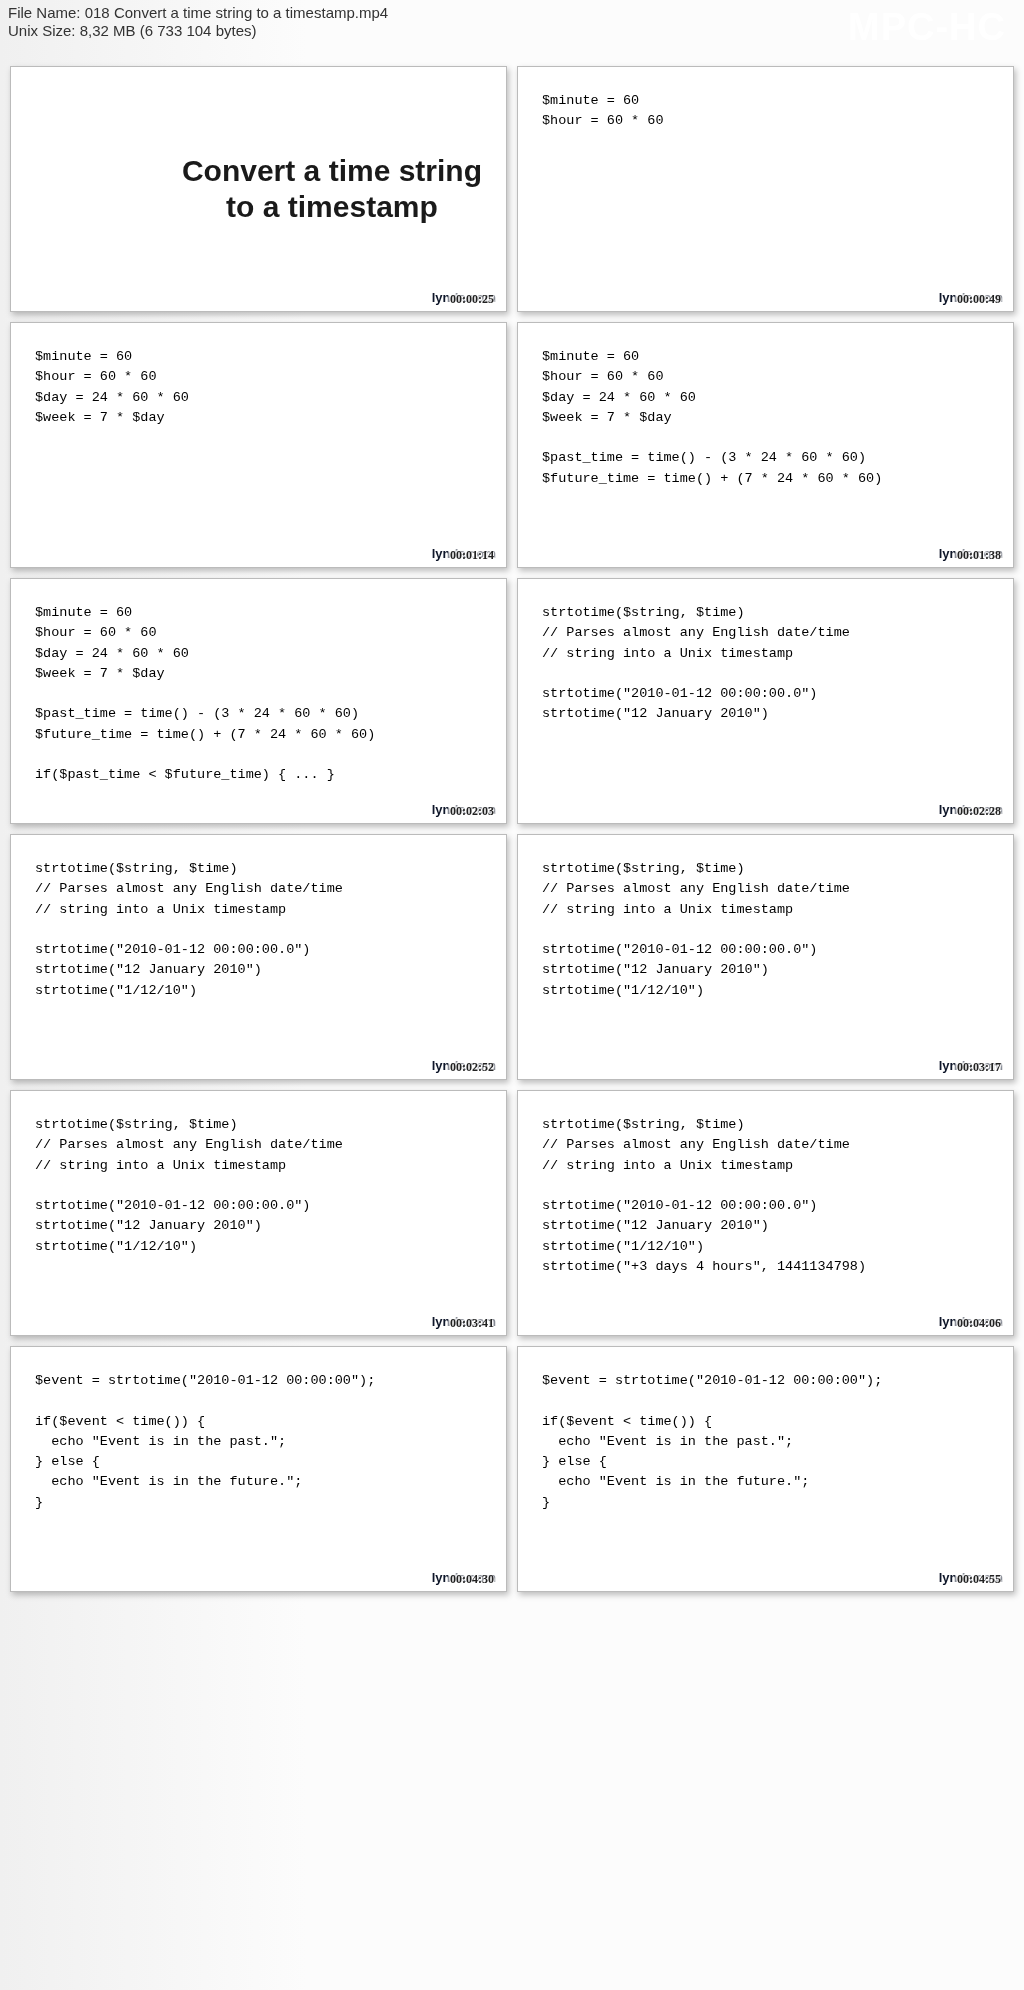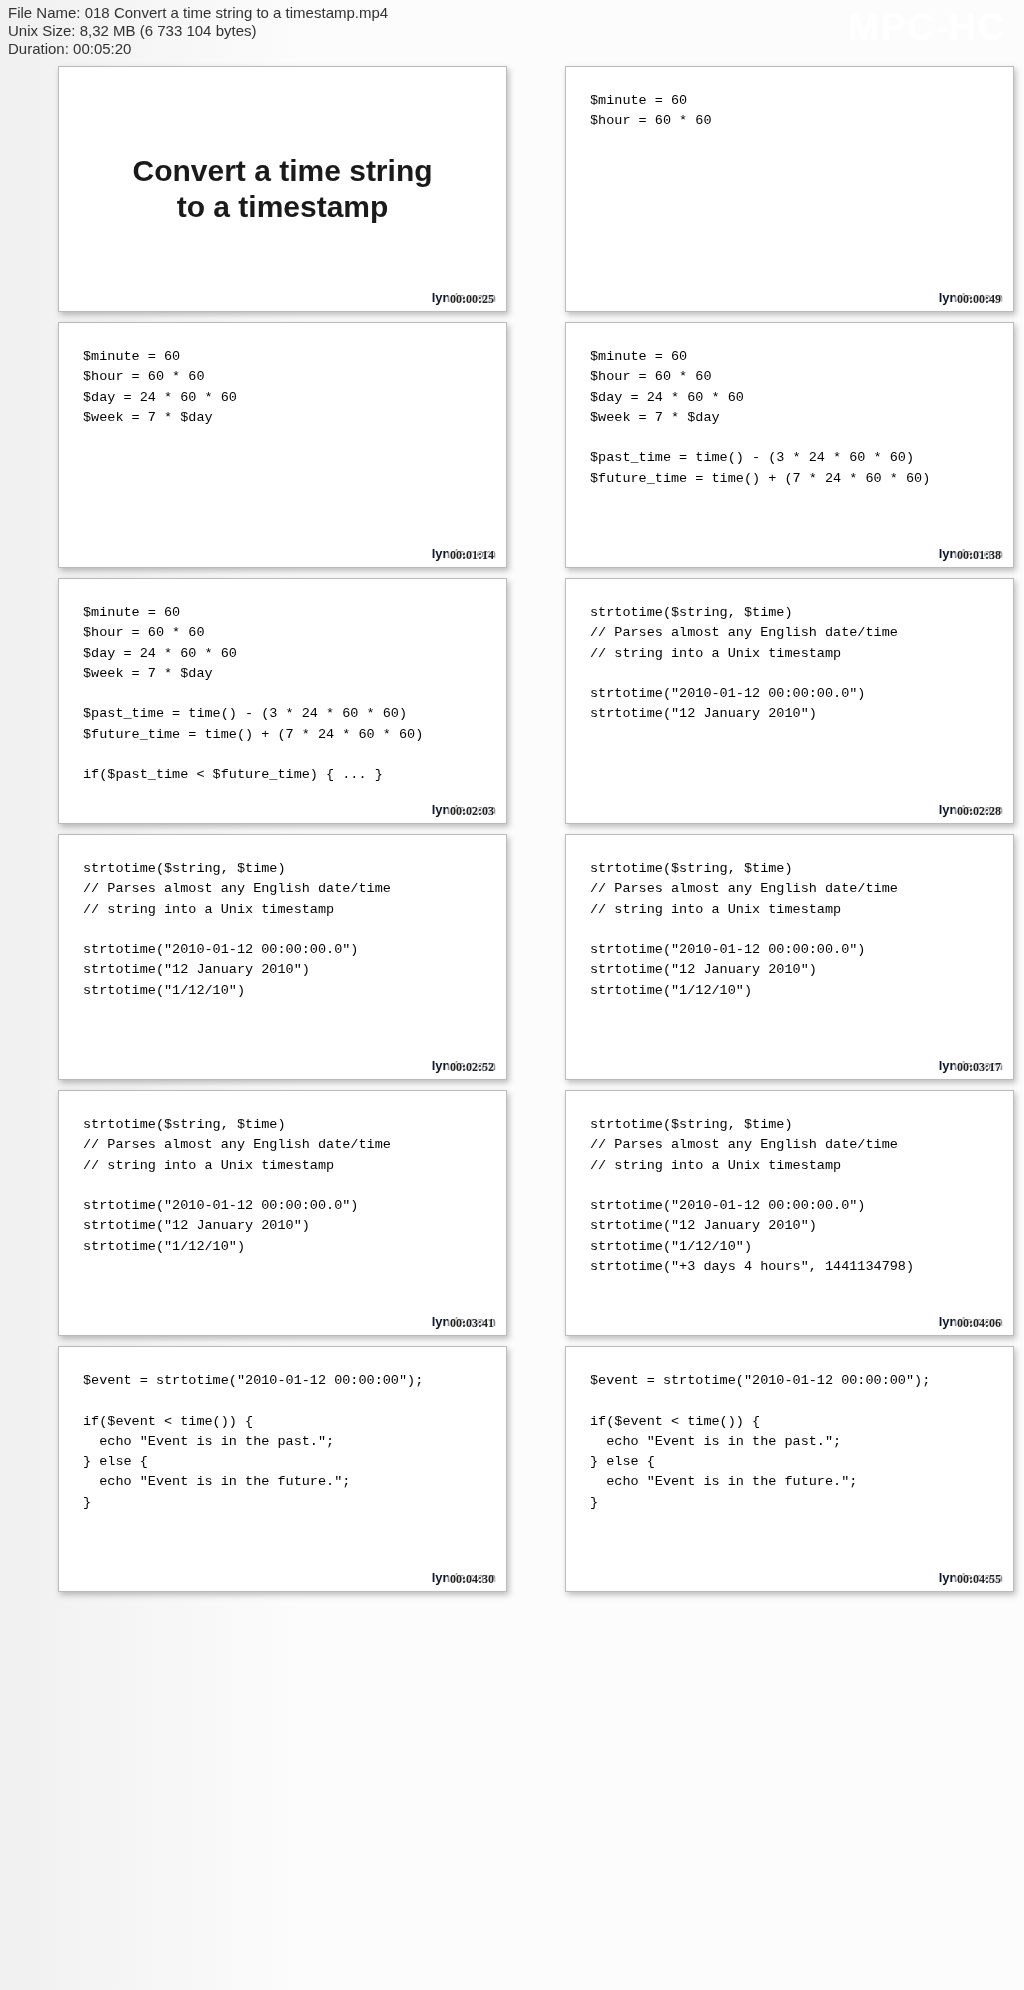--- a/index.html
+++ b/index.html
@@ -35,26 +35,25 @@
     padding: 10px;
   }
   .frame {
     background: #fff;
     border: 1px solid #bbb;
     box-shadow: 2px 3px 6px rgba(0,0,0,0.25);
     height: 246px;
     position: relative;
     padding: 24px;
     overflow: hidden;
-    margin-left: 48px;
   }
   .frame.title-frame {
     display: flex;
     align-items: center;
-    justify-content: center;
+    justify-content: flex-end;
     text-align: center;
   }
   .title-text {
     font-size: 30px;
     font-weight: 900;
     color: #1a1a1a;
     line-height: 1.2;
     font-family: Arial, Helvetica, sans-serif;
   }
   .code {
@@ -86,21 +85,20 @@
     text-shadow: 1px 1px 1px #fff, -1px -1px 1px #fff;
   }
 </style>
 </head>
 <body>
 
 <div class="header">
   <div class="fileinfo">
     <div><span>File Name: </span><span>018 Convert a time string to a timestamp.mp4</span></div>
     <div><span>Unix Size: </span><span>8,32 MB (6 733 104 bytes)</span></div>
-    <div><span>Duration: </span><span>00:05:20</span></div>
   </div>
   <div class="app-name">MPC-HC</div>
 </div>
 
 <div class="grid" id="grid">
     <div class="frame title-frame">
       <div class="title-text" style="white-space: pre-line;">Convert a time string
 to a timestamp</div>
       <div class="watermark">lynda.com</div>
       <div class="timestamp">00:00:25</div>

